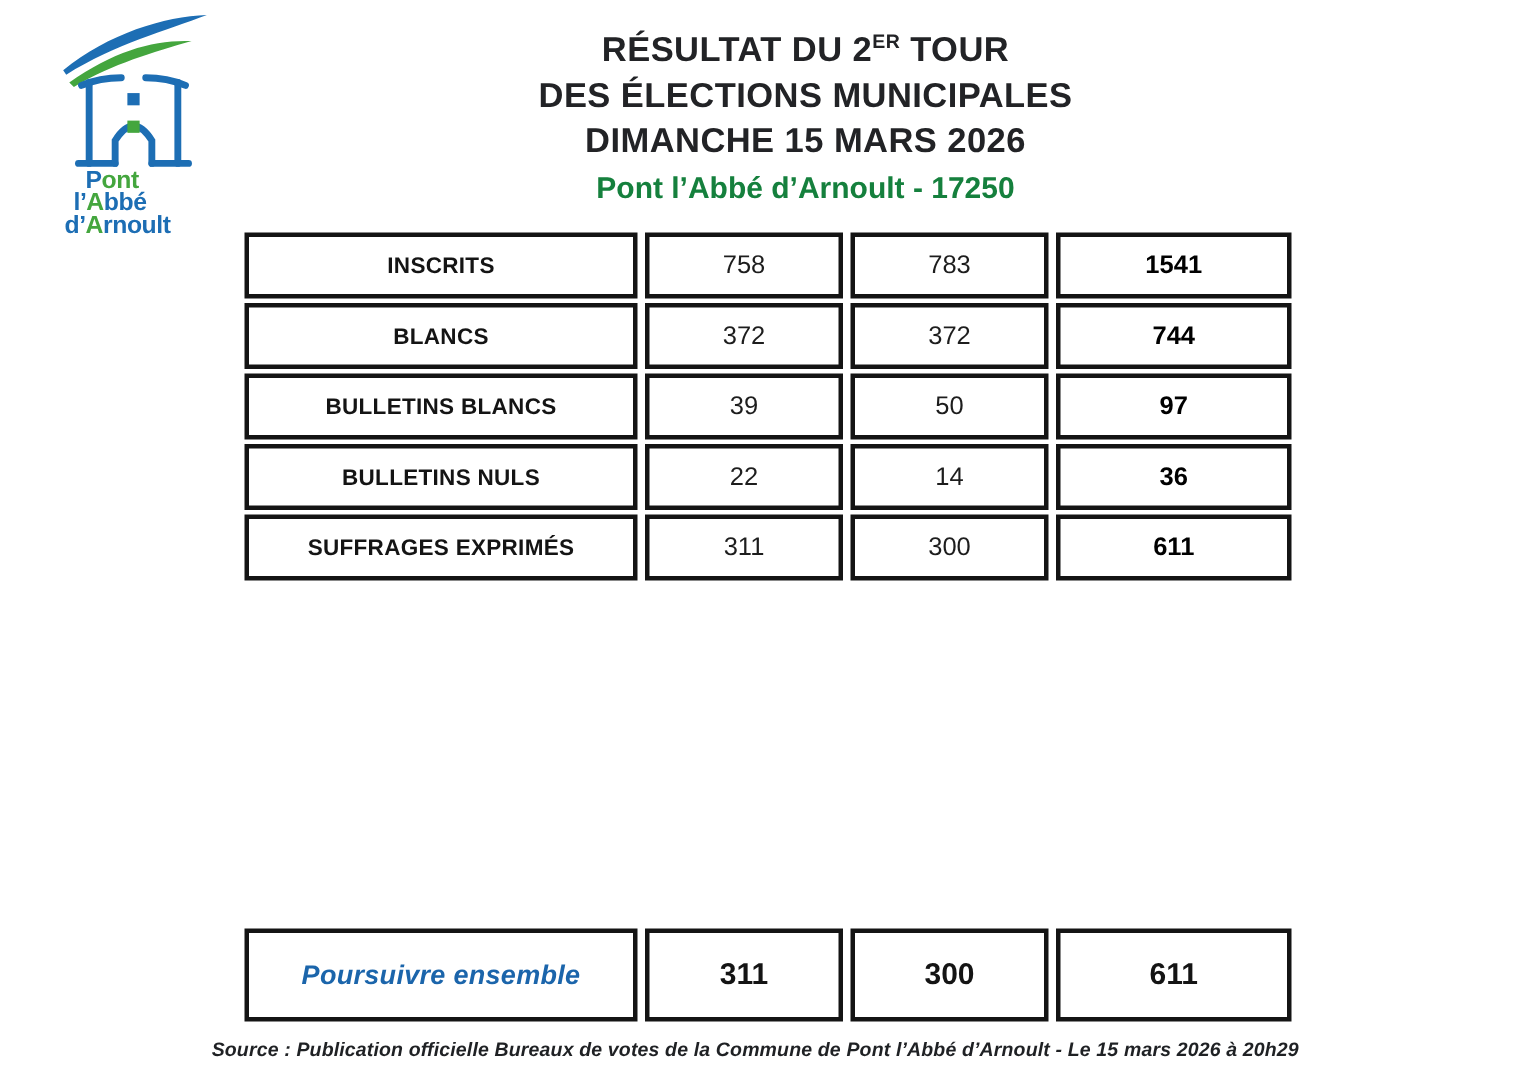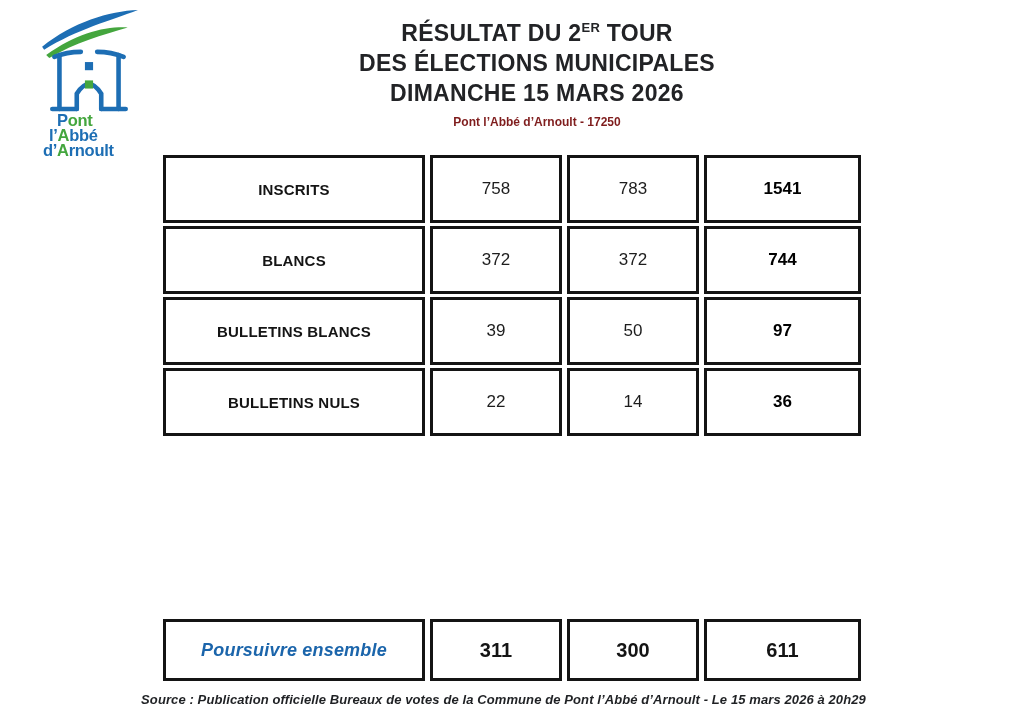--- a/index.html
+++ b/index.html
@@ -17,36 +17,36 @@
   .lg-l1 { padding-left:22px; }
   .lg-l2 { padding-left:14px; }
   .lg-l3 { padding-left:8px; }
   .lg-blue  { color:#1d6eb4; }
   .lg-green { color:#44a63e; }
 
   
   .titles { position:absolute; left:50px; right:0; top:13px; text-align:center; }
   .title-line { font-size:23px; font-weight:bold; line-height:30px; color:#222326; letter-spacing:0.3px; }
   .title-line sup { font-size:13px; }
-  .subtitle { margin-top:7px; font-size:12px; font-weight:bold; color:#7f1d1d; }
+  .subtitle { margin-top:7px; font-size:20px; font-weight:bold; color:#15803d; }
 
   
   table.tbl {
     position:absolute; left:158px;
     border-collapse:separate; border-spacing:5px 3px; table-layout:fixed;
   }
   table.tbl td {
     box-sizing:border-box; border:3px solid #141414; background:#ffffff;
     text-align:center; vertical-align:middle; padding:0;
   }
   .main-tbl { top:152px; }
   col.c0 { width:262px; } col.c1 { width:132px; } col.c2 { width:132px; } col.c3 { width:157px; }
 
   .hdr-row td  { height:64px; }
-  .data-row td { height:68px; }
+  .data-row td { height:44px; }
   .cell-empty  { background:#f6eeee !important; }
   .col-hdr       { font-size:20px; font-weight:bold; color:#141414; }
   .col-hdr-total { font-size:22px; letter-spacing:0.5px; }
   .row-label { font-size:15px; font-weight:bold; letter-spacing:0.2px; color:#141414; }
   .val       { font-size:17px; color:#1d1d1d; }
   .val-total { font-size:17px; font-weight:bold; color:#000000; }
 
   .list-tbl { top:616px; }
   .list-row td { height:62px; }
   .list-label { font-size:18px; font-weight:bold; font-style:italic; color:#1b65ab; letter-spacing:0.2px; }
@@ -121,20 +121,26 @@
       <td class="val">39</td>
       <td class="val">50</td>
       <td class="val-total">97</td>
     </tr>
     <tr class="data-row">
       <td class="row-label">BULLETINS NULS</td>
       <td class="val">22</td>
       <td class="val">14</td>
       <td class="val-total">36</td>
     </tr>
+    <tr class="data-row">
+      <td class="row-label">SUFFRAGES EXPRIMÉS</td>
+      <td class="val">311</td>
+      <td class="val">300</td>
+      <td class="val-total">611</td>
+    </tr>
   </tbody>
     </table>
 
   <table class="tbl list-tbl">
     <colgroup>
         <col class="c0">
         <col class="c1">
         <col class="c2">
         <col class="c3">
       </colgroup>

